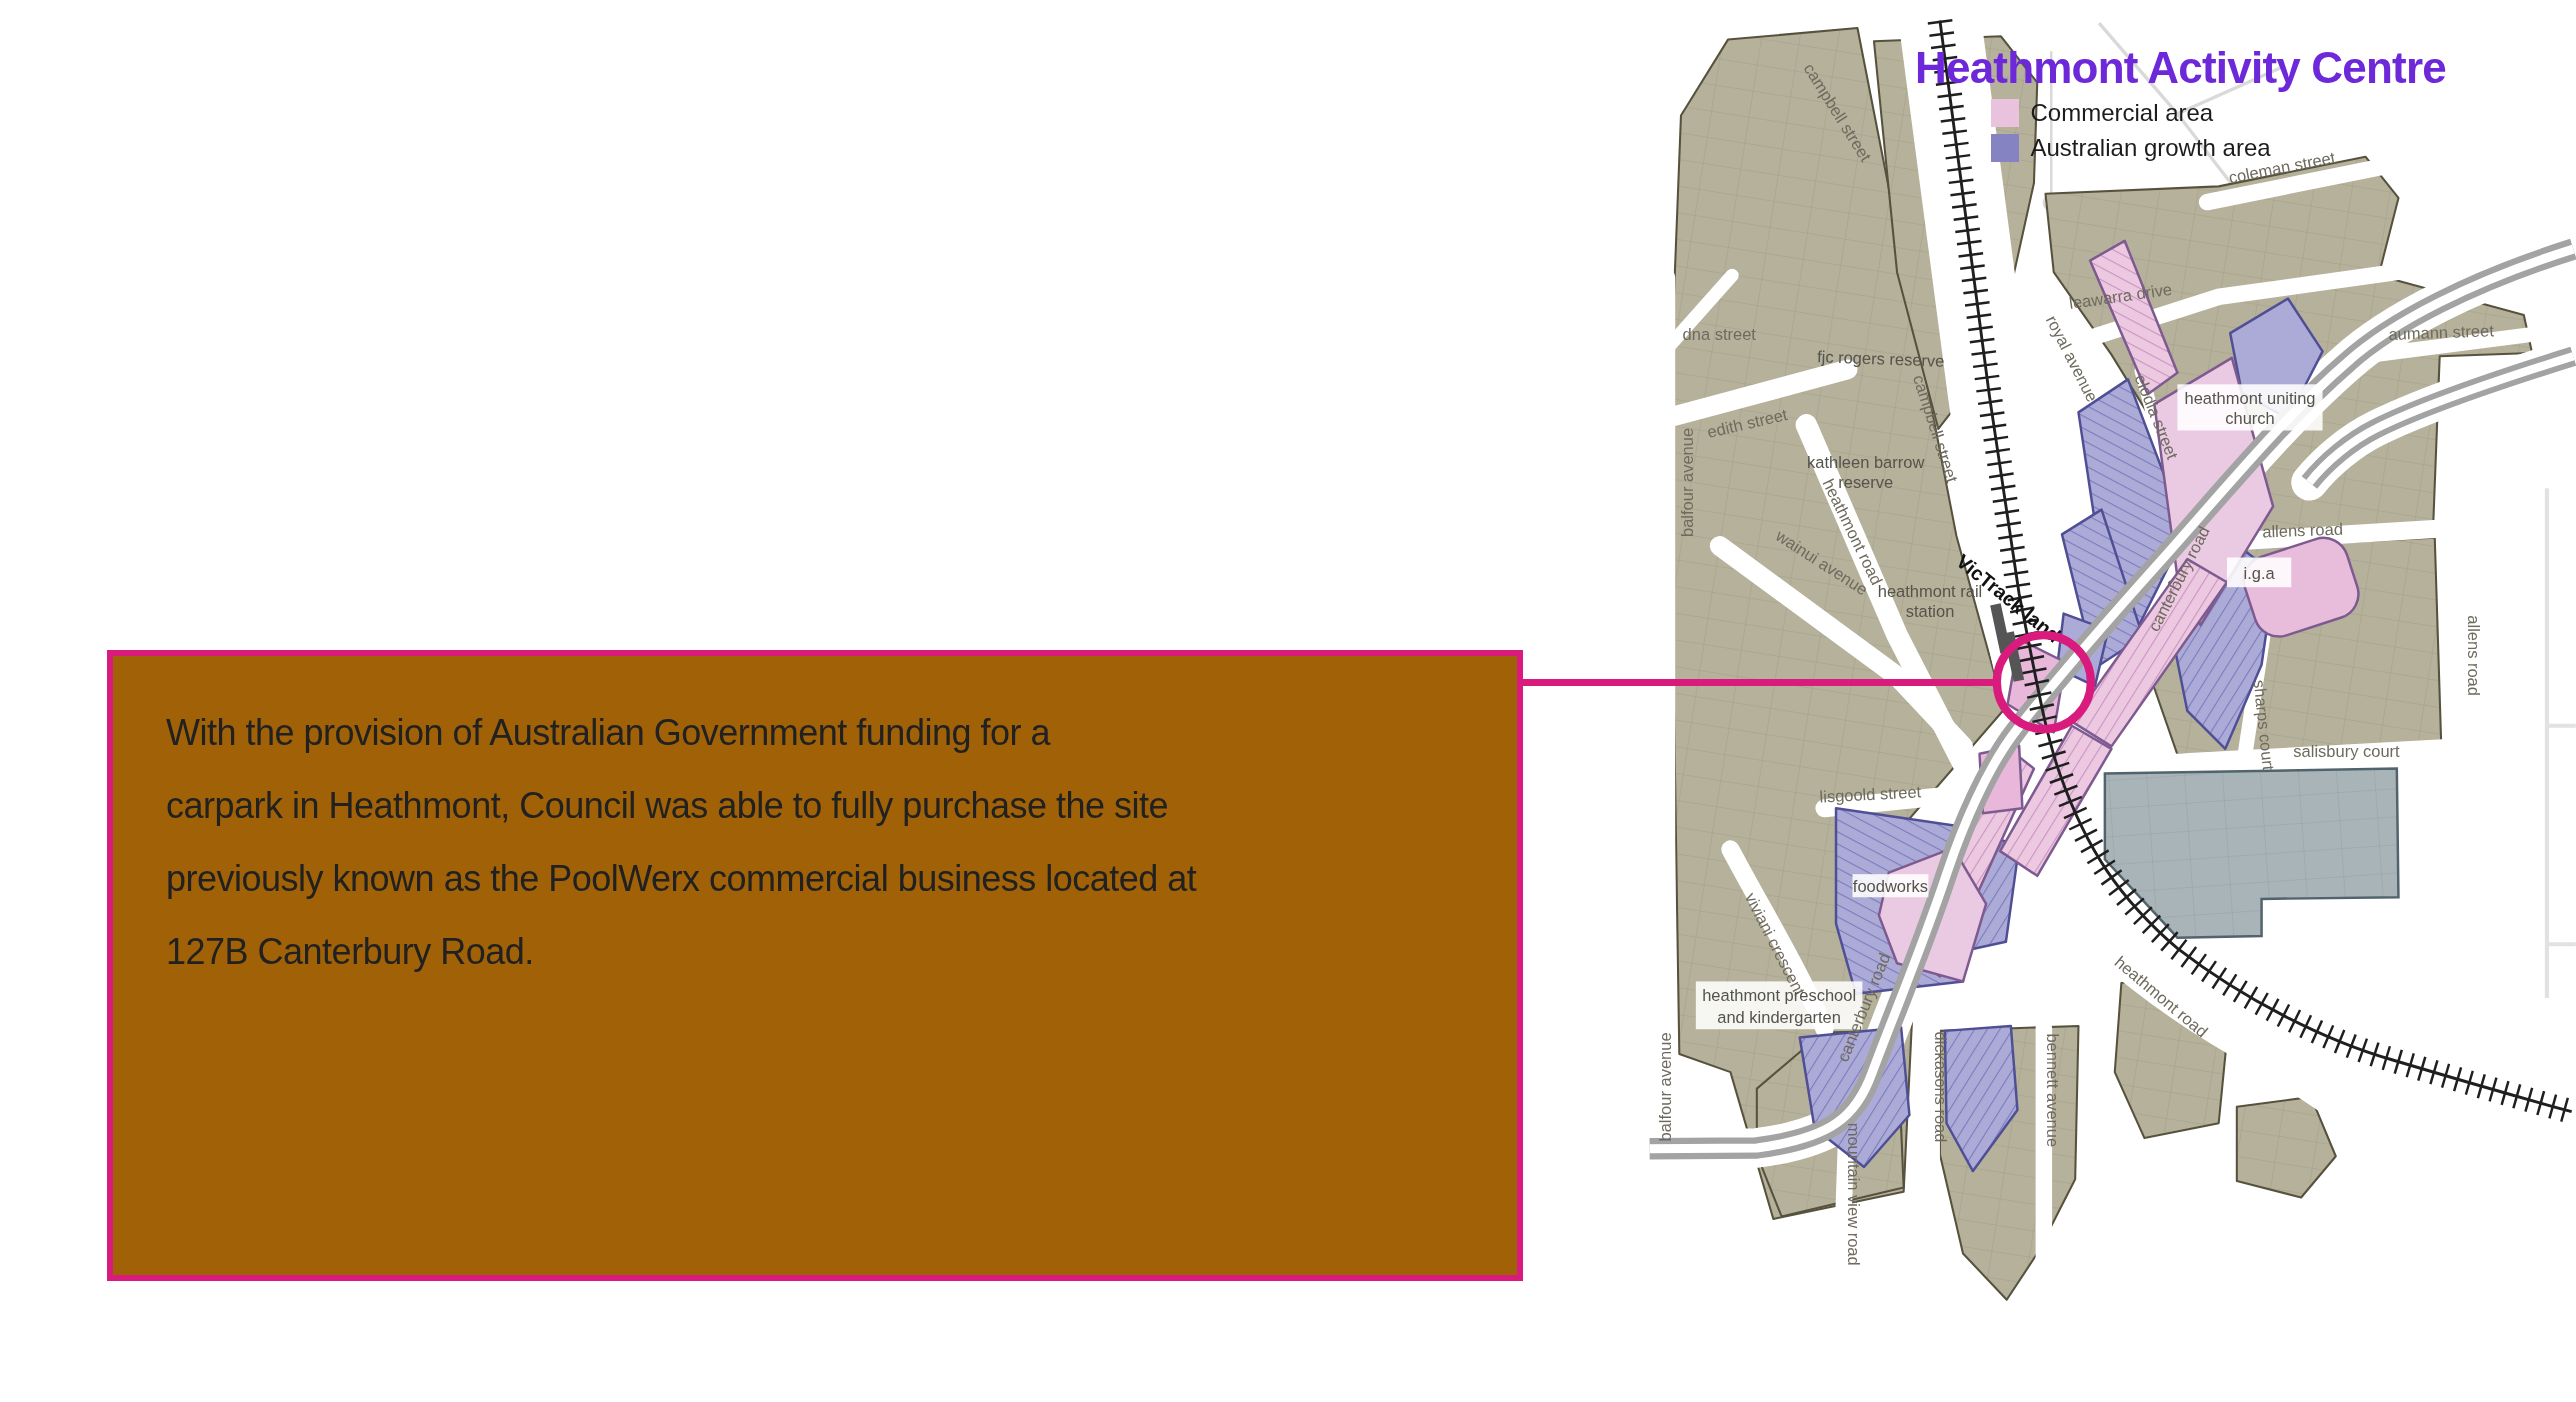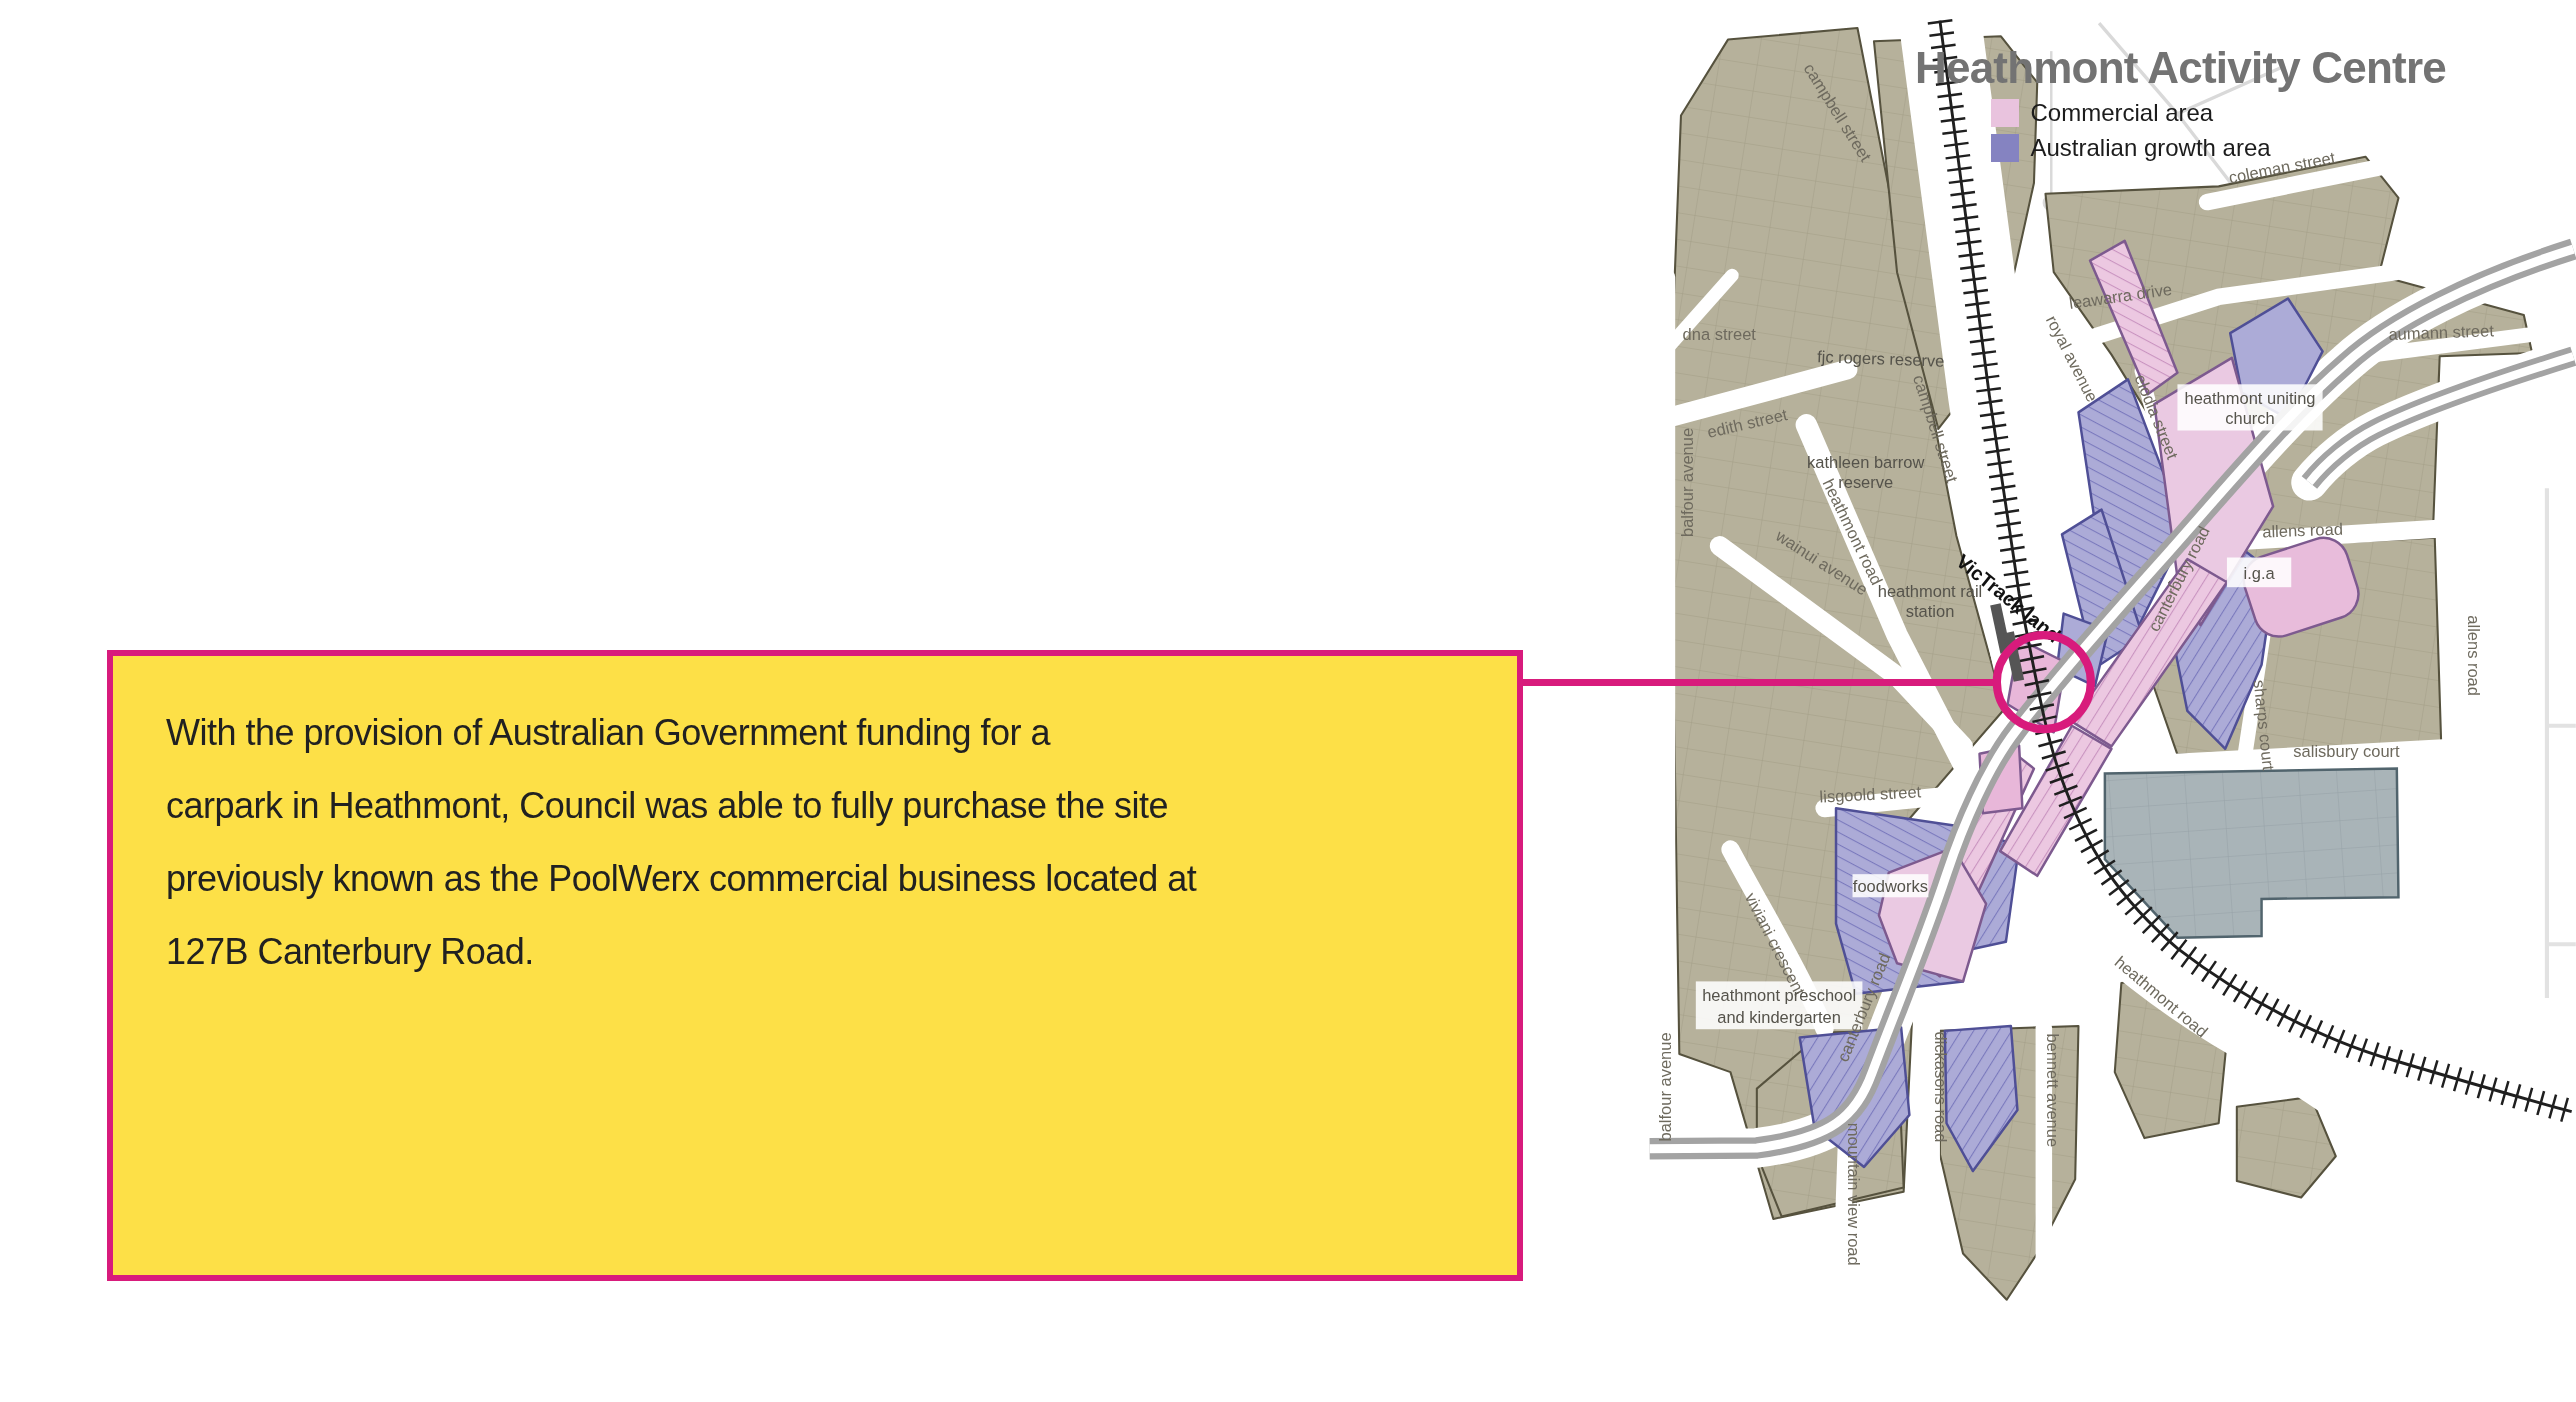--- a/index.html
+++ b/index.html
@@ -3,39 +3,39 @@
 <meta charset="utf-8">
 <style>
   html,body{margin:0;padding:0;background:#ffffff;}
   body{width:2576px;height:1402px;position:relative;font-family:"Liberation Sans",sans-serif;overflow:hidden;}
   .canvas{position:absolute;inset:0;}
   svg.map{position:absolute;left:0;top:0;width:2576px;height:1402px;}
 
   
   .callout{
     position:absolute;left:107px;top:650px;width:1416px;height:631px;
-    background:#fde047;border:6.6px solid #d81b7c;box-sizing:border-box;
+    background:#a16207;border:6.6px solid #d81b7c;box-sizing:border-box;
     padding:40px 49px 0 53px;
   }
   .callout p{
     margin:0;white-space:pre-line;
     font-size:36px;line-height:73px;letter-spacing:-0.5px;
     color:#212121;font-weight:400;
   }
   .callout p + p{margin-top:11.5px;}
 
   
   .connector{
     position:absolute;left:1523px;top:679px;width:477px;height:7.4px;background:#d81b7c;
   }
 
   
   .map-title{
     position:absolute;left:1915px;top:43px;
-    font-size:44px;font-weight:700;letter-spacing:-0.8px;color:#737373;white-space:nowrap;
+    font-size:44px;font-weight:700;letter-spacing:-0.8px;color:#6d28d9;white-space:nowrap;
   }
   .legend{position:absolute;left:1991px;top:99px;}
   .legend-row{display:flex;align-items:flex-start;margin-bottom:7.4px;}
   .legend-row svg{display:block;margin-right:11.5px;}
   .legend-label{font-size:24px;color:#1c1c1c;white-space:nowrap;}
 
   
   text{font-family:"Liberation Sans",sans-serif;}
   .st{font-size:20px;fill:#6e6a5e;}
   .lm{font-size:20px;fill:#55534b;}

